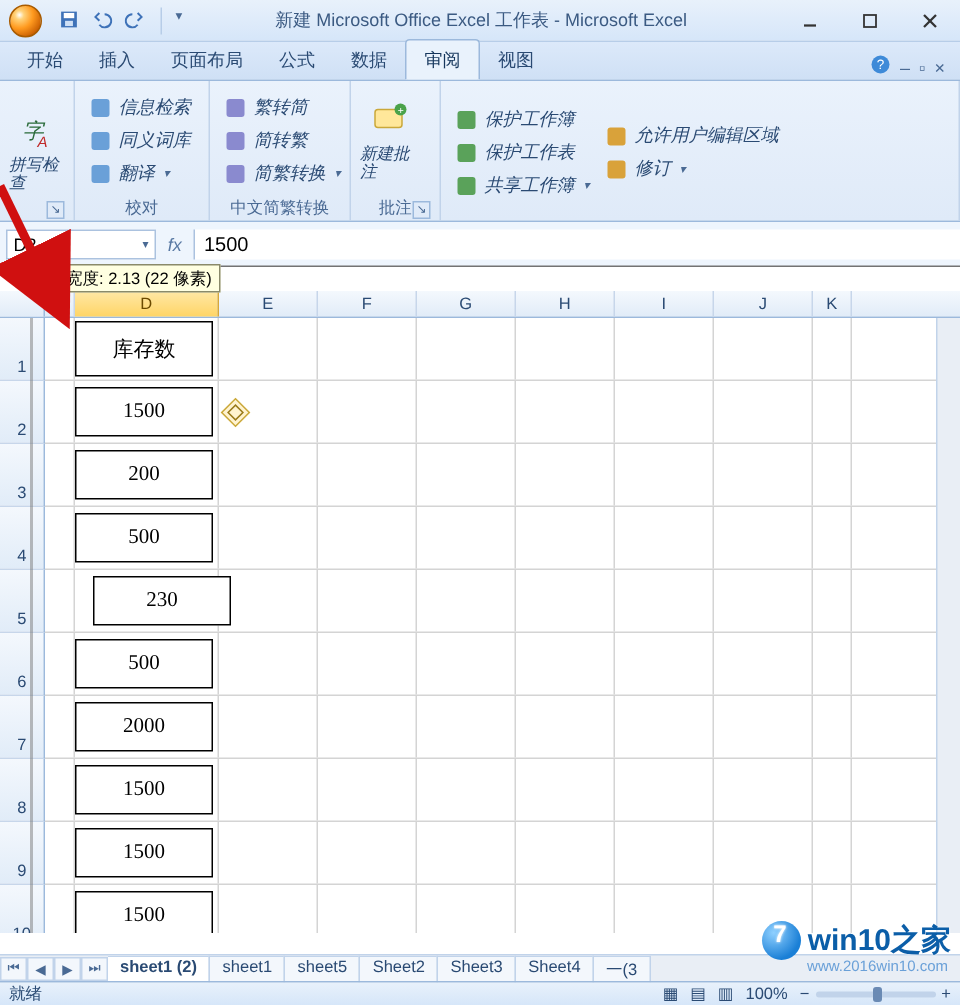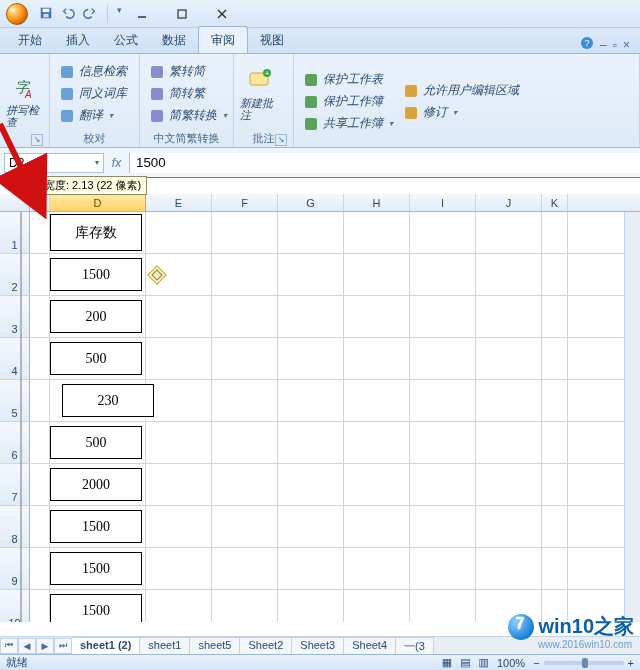--- a/index.html
+++ b/index.html
@@ -120,20 +120,21 @@
       </div>
     <div class="qat-btn">
         <svg viewBox="0 0 16 16">
           <path d="M6 4a5 5 0 1 0 4 8" fill="none" stroke="#3e72b8" stroke-width="1.5"></path>
           <path d="M10 3l3 3-3 3" fill="none" stroke="#3e72b8" stroke-width="1.5"></path>
         </svg>
       </div>
     <span class="qat-sep"></span>
     <span style="font-size:9px;color:#4a6a94;">▾</span>
   </div>
+  <div class="title-text">新建 Microsoft Office Excel 工作表 - Microsoft Excel</div>
   <div class="win-ctrls">
     <div class="win-btn">
         <svg viewBox="0 0 12 12">
           <line x1="2" y1="9" x2="10" y2="9" stroke="#333" stroke-width="1.5"></line>
         </svg>
       </div>
     <div class="win-btn">
         <svg viewBox="0 0 12 12">
           <rect x="2" y="2" width="8" height="8" fill="none" stroke="#333" stroke-width="1.2"></rect>
         </svg>
@@ -143,20 +144,21 @@
           <line x1="2" y1="2" x2="10" y2="10" stroke="#333" stroke-width="1.5"></line>
           <line x1="10" y1="2" x2="2" y2="10" stroke="#333" stroke-width="1.5"></line>
         </svg>
       </div>
   </div>
 </div>
 
 <div class="tabs-row" id="tabs-row">
   <div class="tab">开始</div>
     <div class="tab">插入</div>
+    <div class="tab">页面布局</div>
     <div class="tab">公式</div>
     <div class="tab">数据</div>
     <div class="tab active">审阅</div>
     <div class="tab">视图</div>
     <div class="help-area">
     <span><svg viewBox="0 0 14 14">
           <circle cx="7" cy="7" r="6" fill="#3e8ad8"></circle>
           <text x="7" y="10" font-size="9" text-anchor="middle" fill="#fff">?</text>
         </svg></span>
     <span style="color:#4a6a94;">–</span>
@@ -249,27 +251,27 @@
     <div class="rgroup-label"><span>批注</span><span class="dlaunch">↘</span></div>
   </div>
 
   <div class="rgroup" style="flex:1">
     <div class="rgroup-body">
       <div class="small-stack" id="grp4a">
           <div class="small-btn">
             <svg class="ico" viewBox="0 0 16 16">
               <rect x="2" y="2" width="12" height="12" rx="2" fill="#5aa25a"></rect>
             </svg>
+            <span>保护工作簿</span>
+          </div>
+          <div class="small-btn">
+            <svg class="ico" viewBox="0 0 16 16">
+              <rect x="2" y="2" width="12" height="12" rx="2" fill="#5aa25a"></rect>
+            </svg>
             <span>保护工作表</span>
-          </div>
-          <div class="small-btn">
-            <svg class="ico" viewBox="0 0 16 16">
-              <rect x="2" y="2" width="12" height="12" rx="2" fill="#5aa25a"></rect>
-            </svg>
-            <span>保护工作簿</span>
           </div>
           <div class="small-btn">
             <svg class="ico" viewBox="0 0 16 16">
               <rect x="2" y="2" width="12" height="12" rx="2" fill="#5aa25a"></rect>
             </svg>
             <span>共享工作簿</span>
             <span class="arrow-dn">▾</span>
           </div>
         </div>
       <div class="small-stack" id="grp4b">

